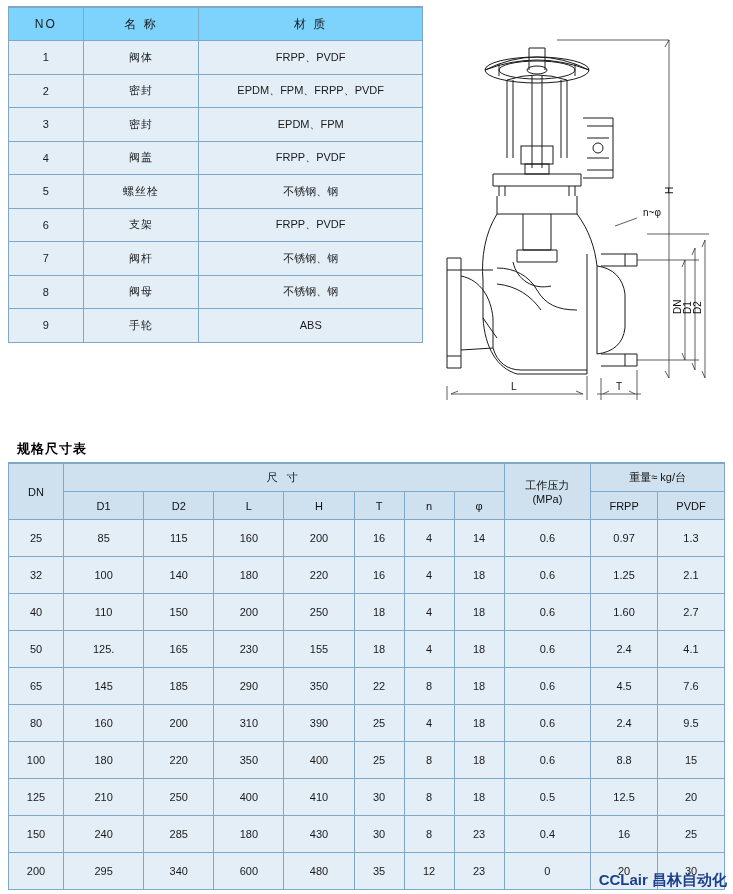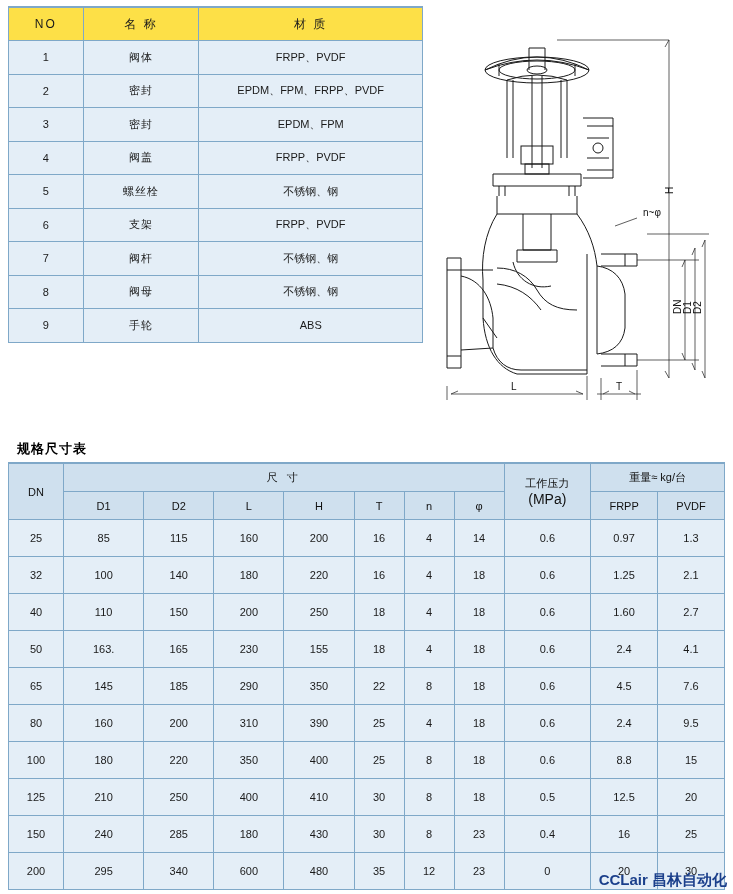--- a/index.html
+++ b/index.html
@@ -42,21 +42,21 @@
     font-size: 11px;
   }
   table.grid td, table.grid th {
     border: 1px solid #7fa8c8;
     text-align: center;
     vertical-align: middle;
     font-weight: normal;
     color: #1a1a1a;
   }
   #materials-table th {
-    background: #fde047;
+    background: #7dd3fc;
     height: 30px;
     font-size: 12px;
     letter-spacing: 2px;
   }
   #materials-table td {
     background: #e4eef7;
     height: 30.5px;
     font-size: 11px;
   }
   #materials-table td.name-cell {
@@ -89,21 +89,21 @@
     color: #111;
     font-size: 11px;
   }
   #spec-table td {
     background: #e4eef7;
     height: 34px;
     font-size: 11px;
   }
   #spec-table th.hdr-tall { height: 25px; }
   #spec-table .sp { letter-spacing: 3px; }
-  .small-note { font-size: 14px; }
+  .small-note { font-size: 11px; }
 
   
   #watermark {
     position: absolute;
     right: 6px;
     bottom: 4px;
     font-size: 15px;
     font-weight: bold;
     color: #2b2b8c;
     letter-spacing: 0px;
@@ -325,21 +325,21 @@
         <td>250</td>
         <td>18</td>
         <td>4</td>
         <td>18</td>
         <td>0.6</td>
         <td>1.60</td>
         <td>2.7</td>
       </tr>
       <tr>
         <td>50</td>
-        <td>163.</td>
+        <td>125.</td>
         <td>165</td>
         <td>230</td>
         <td>155</td>
         <td>18</td>
         <td>4</td>
         <td>18</td>
         <td>0.6</td>
         <td>2.4</td>
         <td>4.1</td>
       </tr>

